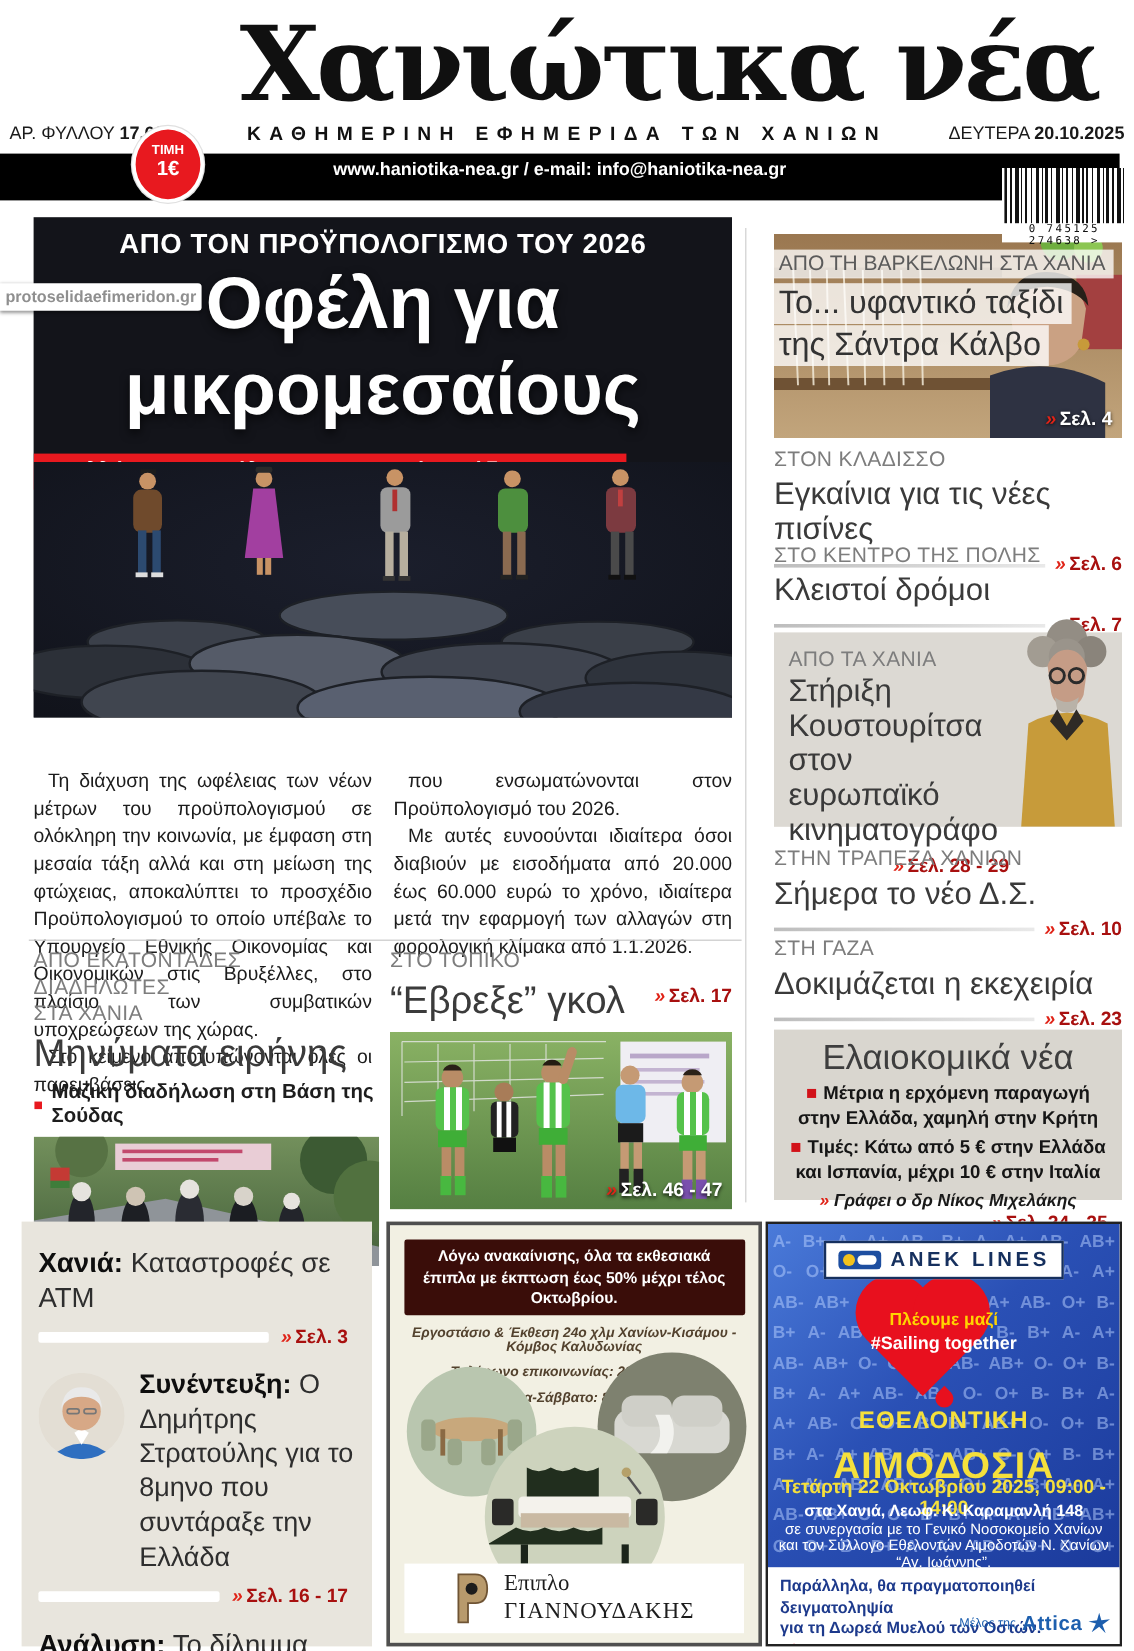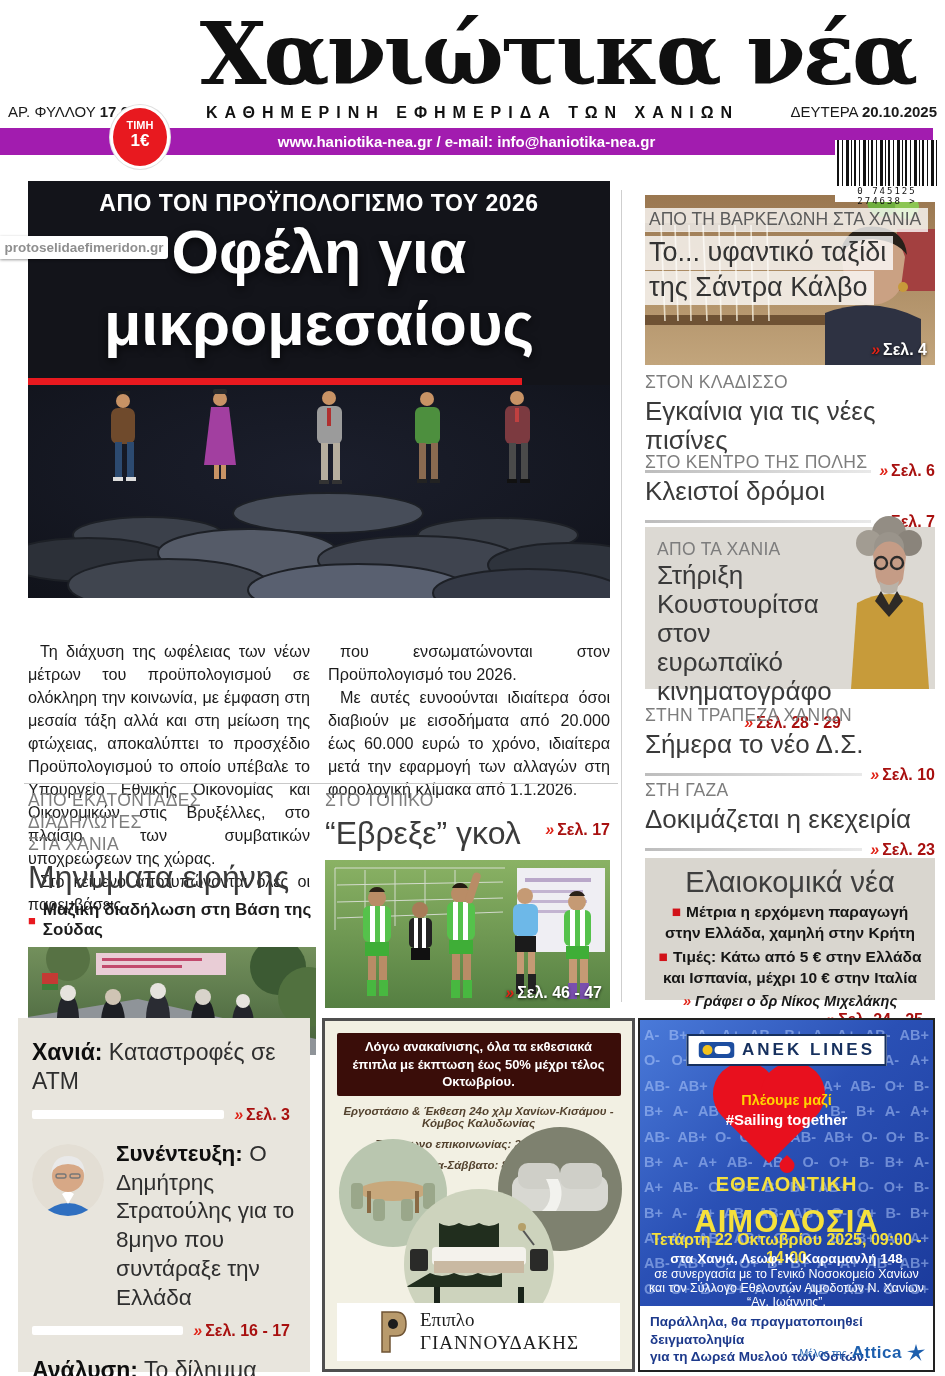--- a/index.html
+++ b/index.html
@@ -9,21 +9,21 @@
 
   
   .logo{left:175px;top:0;width:765px;height:105px;text-align:center;
         font-family:"DejaVu Serif",serif;font-weight:bold;font-size:86px;
         letter-spacing:-3px;color:#101010;line-height:108px;}
   .issue{left:8px;top:103px;font-size:15px;color:#1a1a1a;}
   .issue b{font-weight:bold;}
   .mast-sub{left:0;right:0;top:104px;text-align:center;font-size:16px;font-weight:bold;
             letter-spacing:7px;color:#111;}
   .mast-date{right:8px;top:103px;font-size:15px;color:#1a1a1a;}
-  .redstrip{left:0;right:12px;top:128px;height:27px;background:#a21caf;}
+  .redstrip{left:0;right:12px;top:128px;height:39px;background:#000000;}
   .redstrip .contact{width:100%;text-align:center;color:#fff;font-weight:bold;
                      font-size:15px;line-height:27px;}
   .price{left:110px;top:105px;width:60px;height:64px;background:#e8191f;border:3px solid #fff;
          border-radius:50%;color:#fff;text-align:center;box-sizing:border-box;padding-top:11px;
          box-shadow:0 0 0 1px #e0e0e0;z-index:3;}
   .price .pl{font-size:11px;font-weight:bold;display:block;}
   .price .pv{font-size:17px;font-weight:bold;display:block;}
   .barcode{right:6px;top:140px;width:104px;height:62px;background:#fff;z-index:2;}
   .barcode .bars{height:46px;margin:0 2px;background:repeating-linear-gradient(90deg,
        #111 0 2px,#fff 2px 5px,#111 5px 6px,#fff 6px 9px,#111 9px 12px,#fff 12px 14px,

